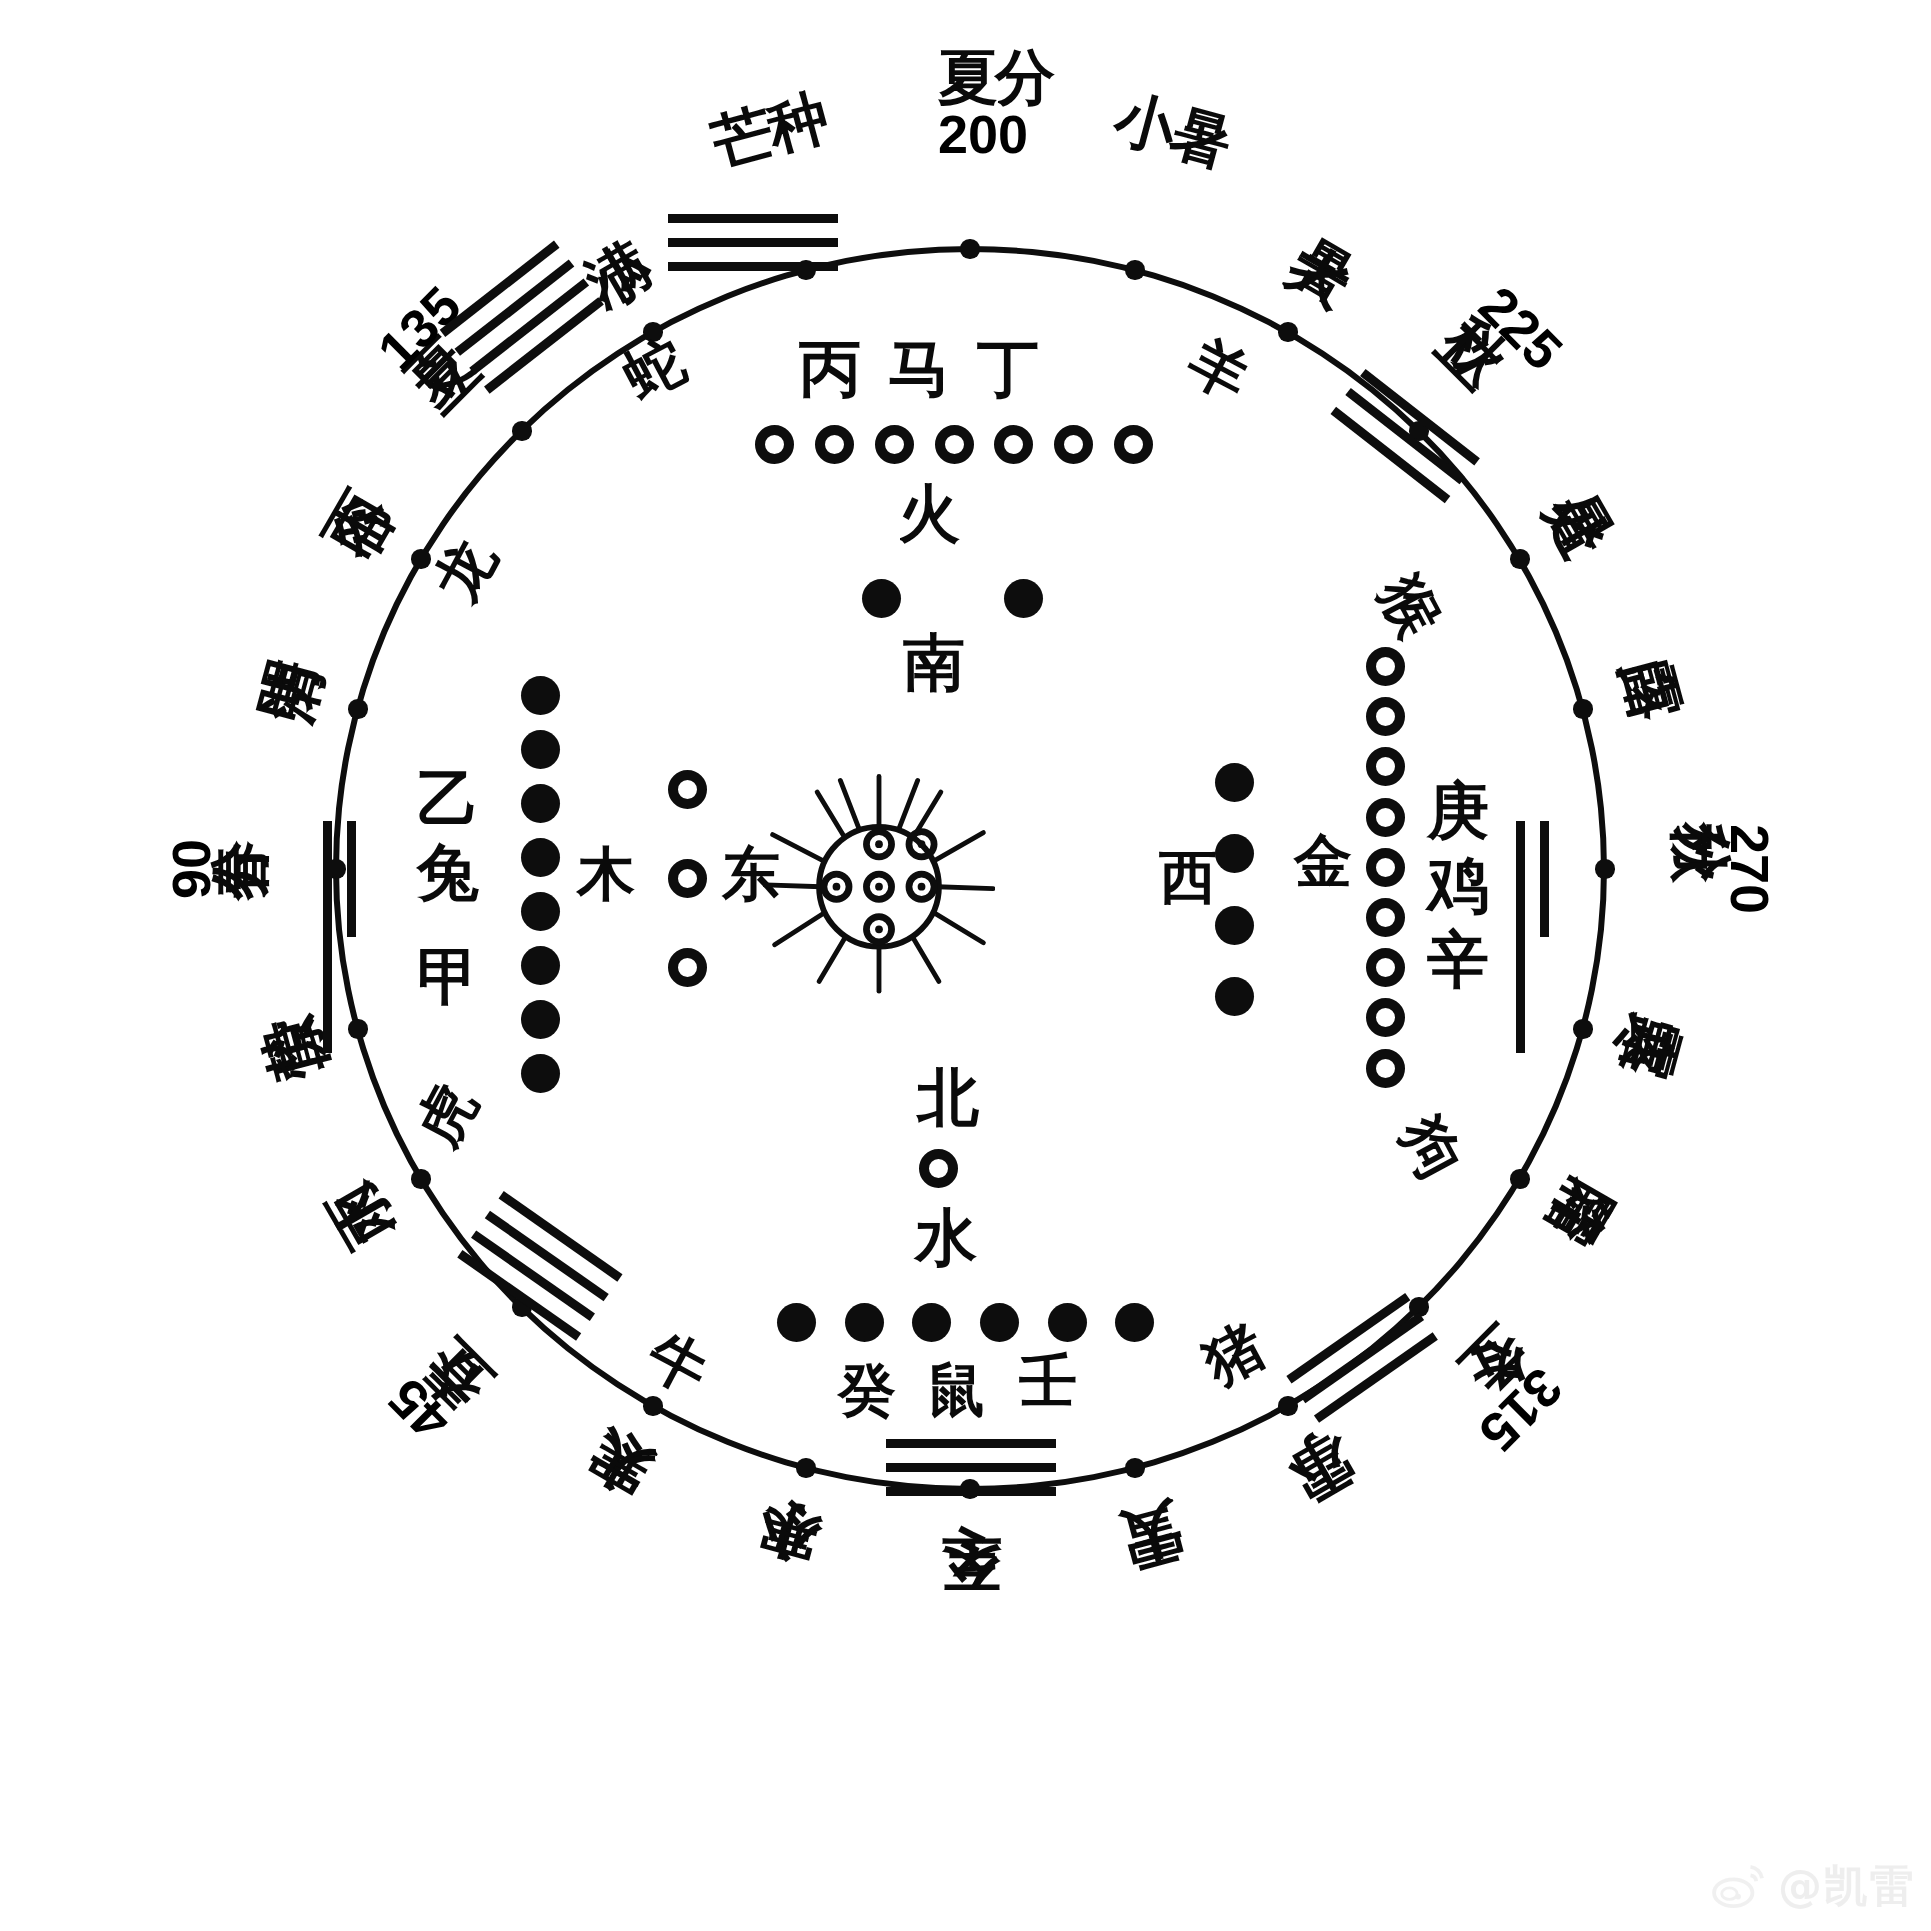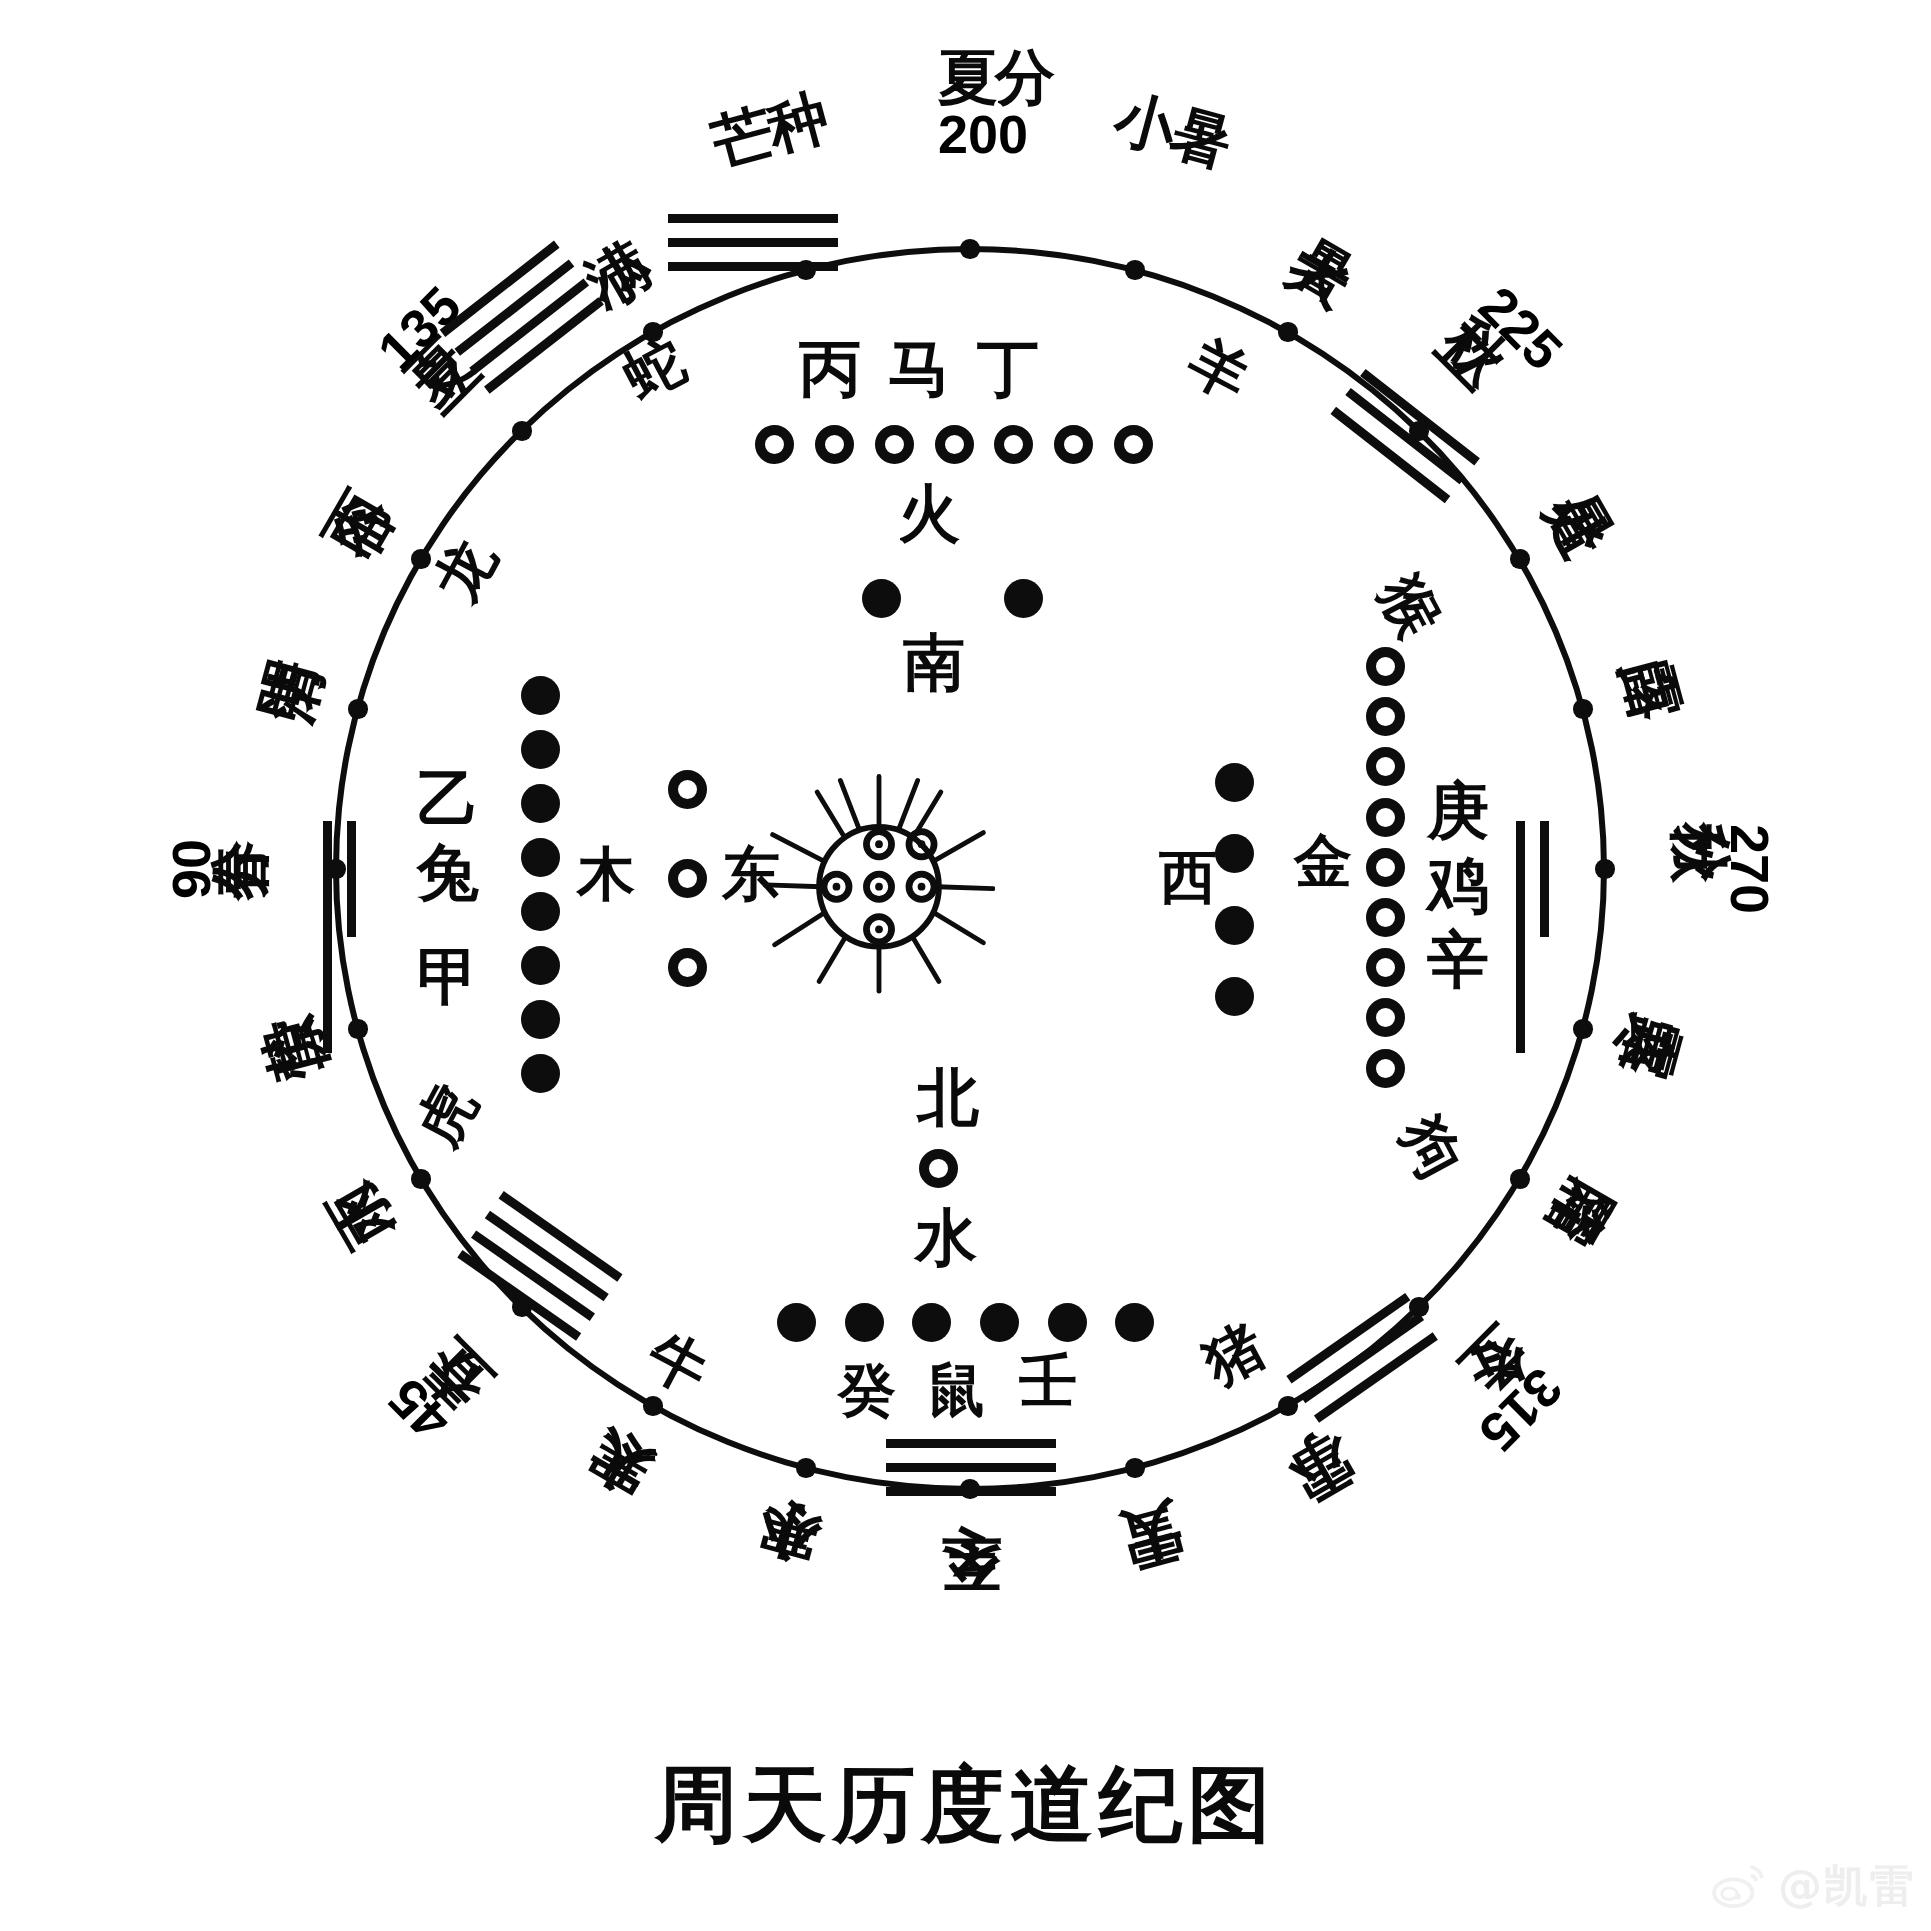--- a/index.html
+++ b/index.html
@@ -321,21 +321,20 @@
     <g fill="#0d0d0d">
       <circle cx="120" cy="84" r="4"></circle>
         <circle cx="120" cy="128" r="4"></circle>
       <circle cx="120" cy="172" r="4"></circle>
         <circle cx="76" cy="128" r="4"></circle>
       <circle cx="164" cy="128" r="4"></circle>
         <circle cx="164" cy="84" r="4"></circle>
     </g>
   </svg>
 
-  <div id="caption" class="cjk">周天历度道纪图</div>
 
   <div id="watermark">
     <svg width="54" height="46" viewBox="0 0 56 48">
       <ellipse cx="22" cy="31" rx="20" ry="14" fill="none" stroke="#cfcfcf" stroke-width="4"></ellipse>
       <ellipse cx="18" cy="32" rx="8" ry="6" fill="none" stroke="#cfcfcf" stroke-width="3"></ellipse>
       <circle cx="27" cy="35" r="3" fill="#cfcfcf"></circle>
       <path d="M40 4 a14 14 0 0 1 12 12" fill="none" stroke="#cfcfcf" stroke-width="4"></path>
       <path d="M40 13 a7 7 0 0 1 6 6" fill="none" stroke="#cfcfcf" stroke-width="4"></path>
     </svg>
     <span class="wtxt cjk">@凯雷</span>

